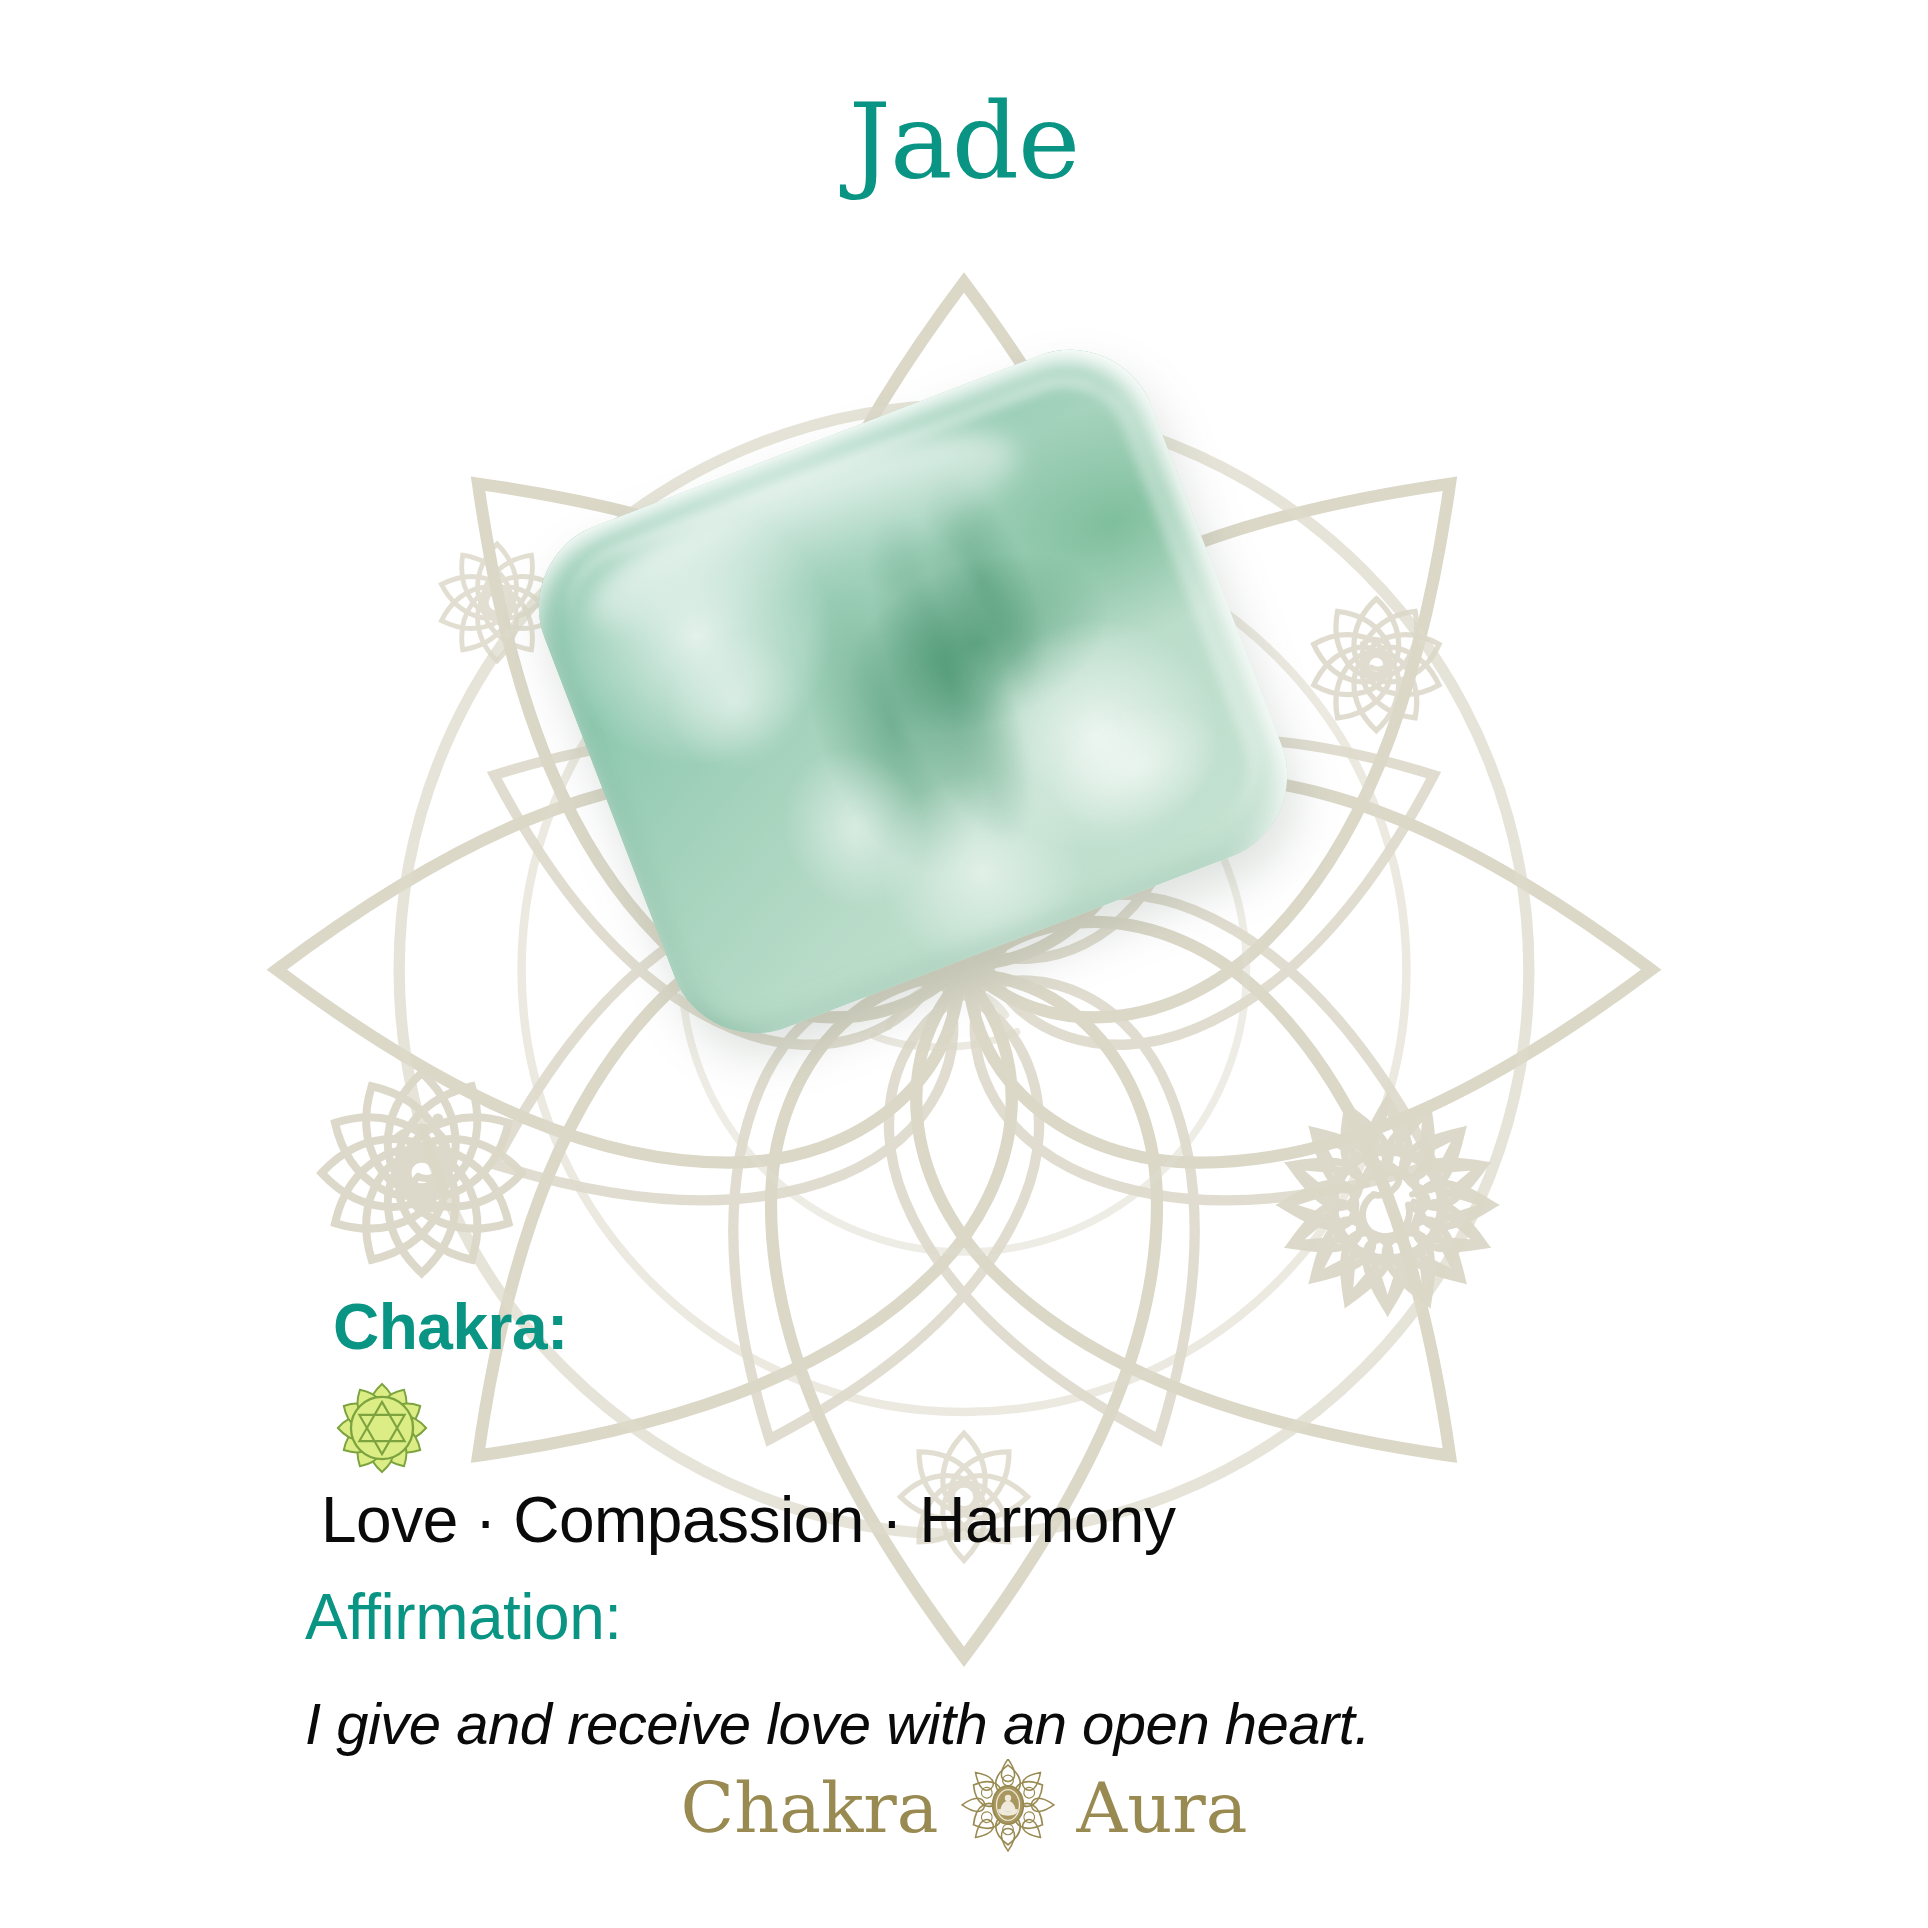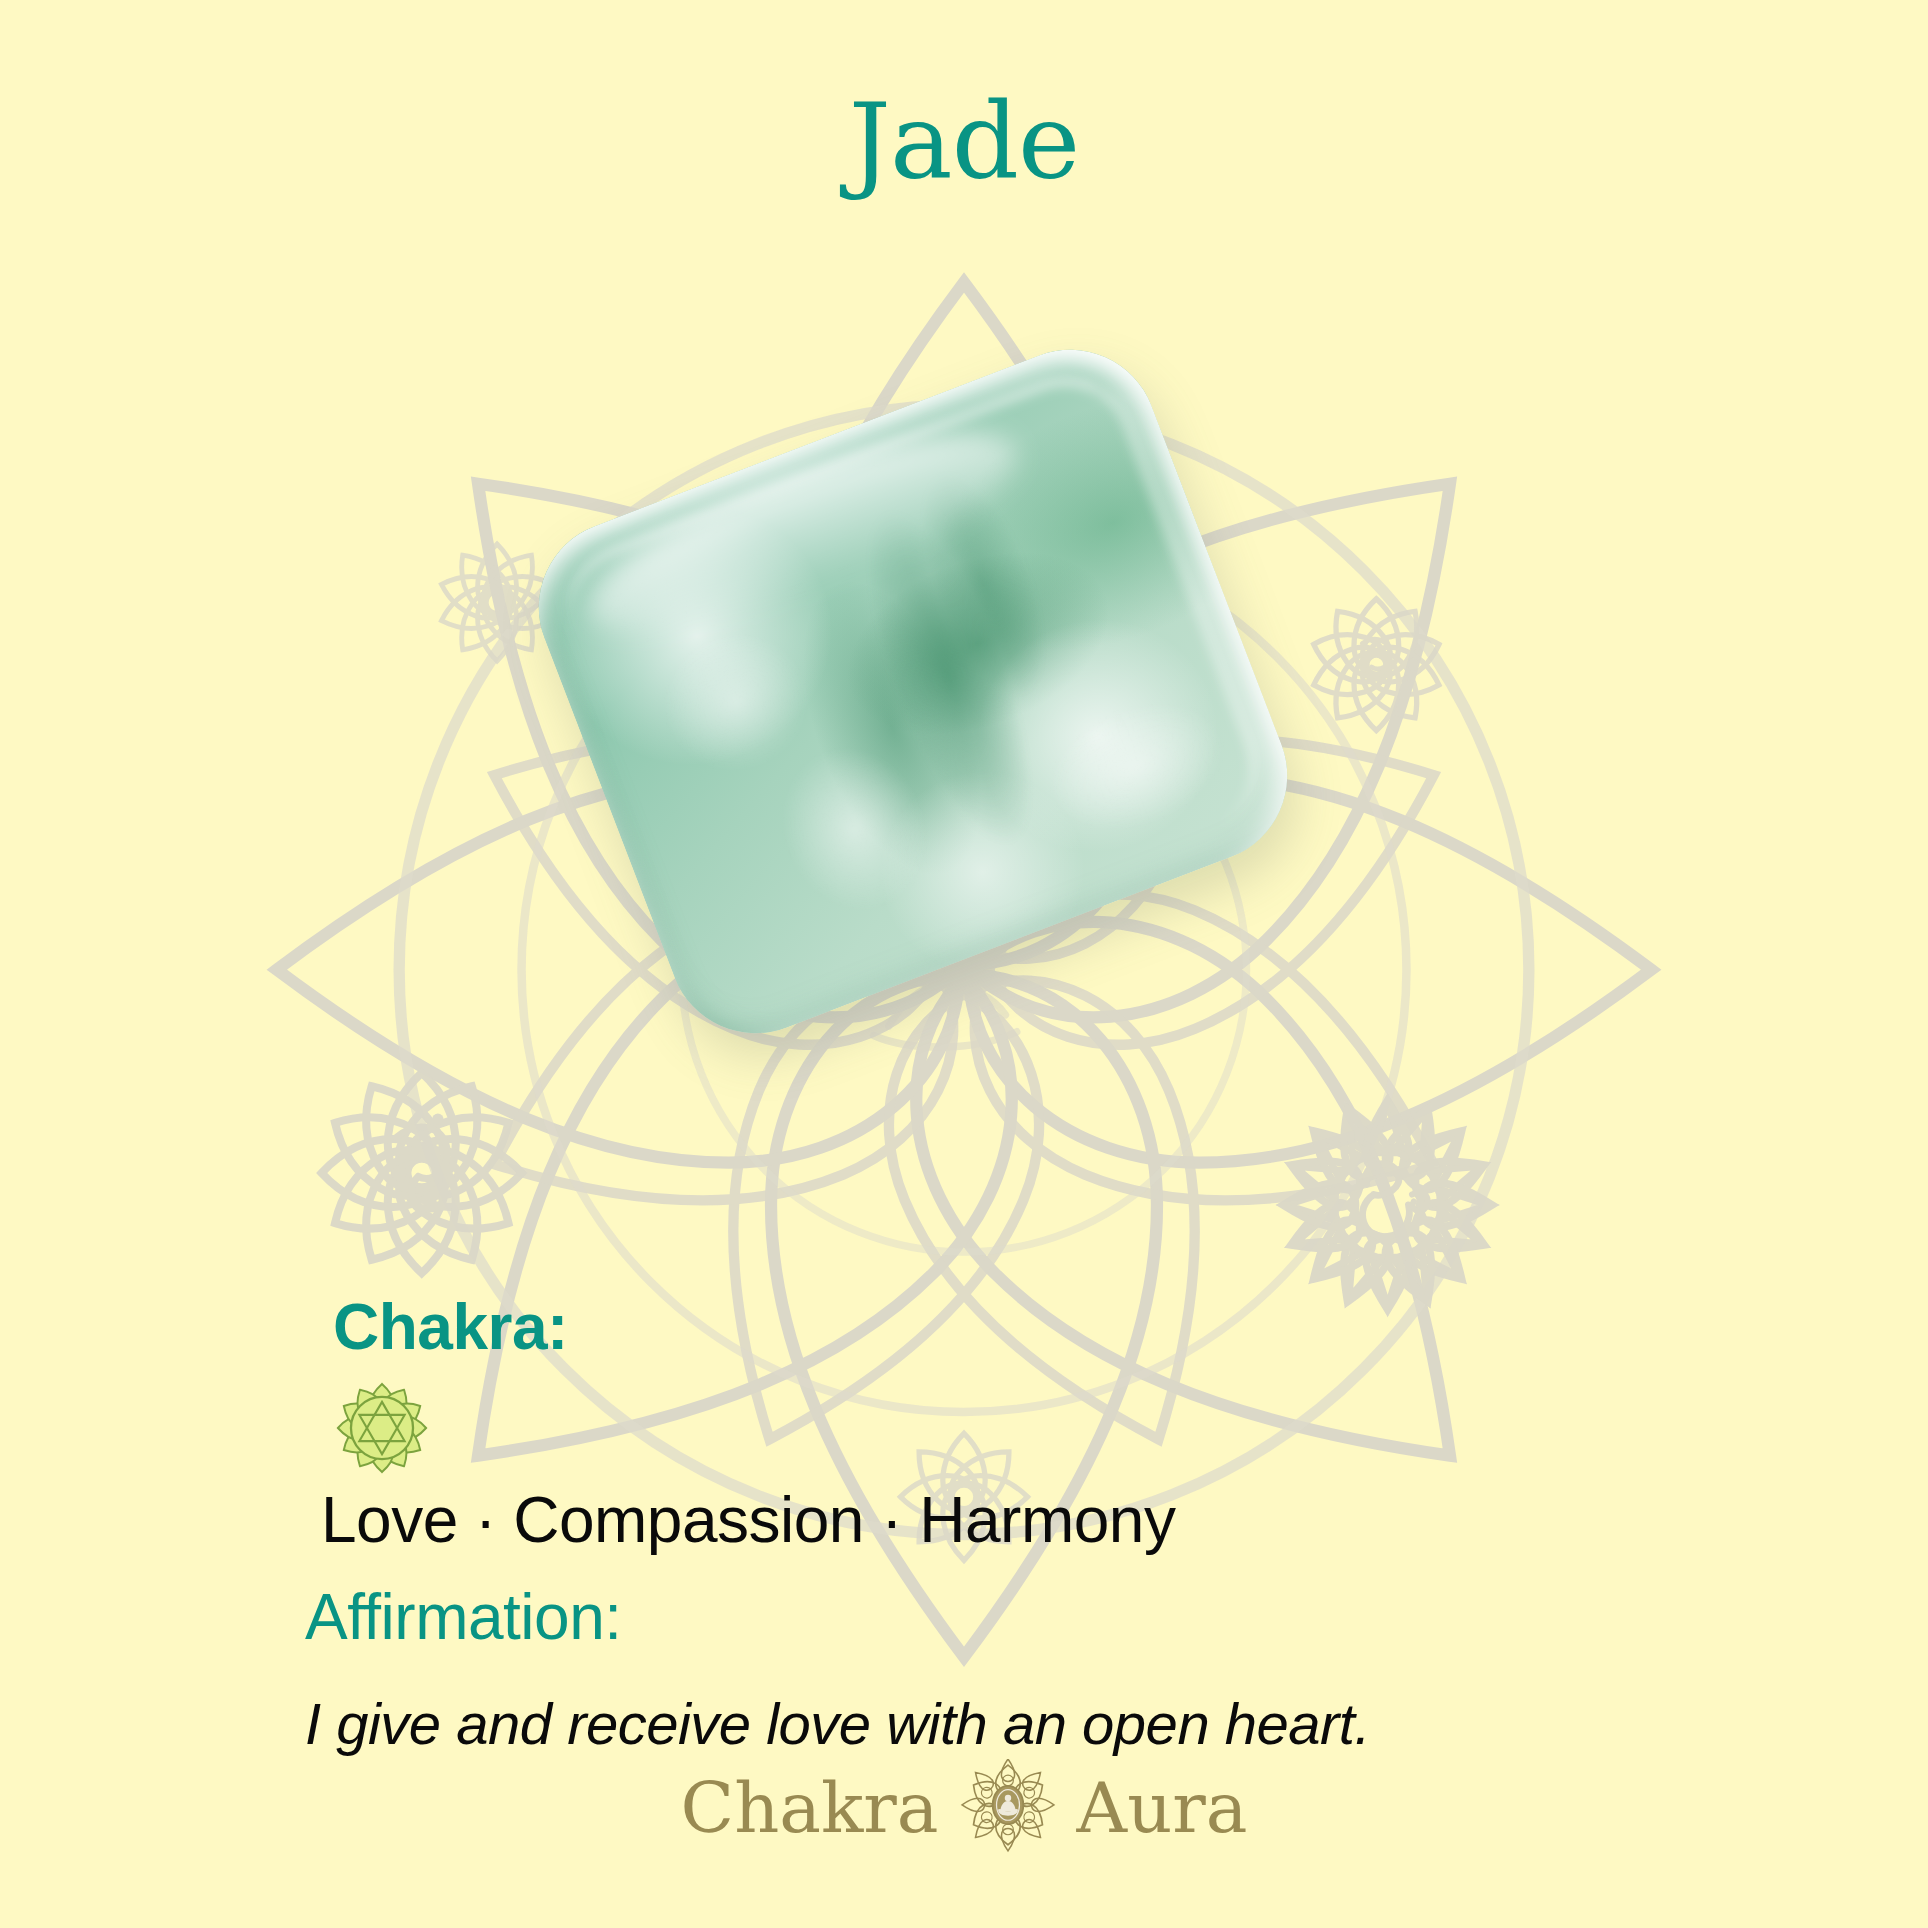--- a/index.html
+++ b/index.html
@@ -4,21 +4,21 @@
 <style>
   html, body {
     margin: 0;
     padding: 0;
     background: #e9e9e1;
   }
   #card {
     position: relative;
     width: 1928px;
     height: 1928px;
-    background: #fef9c3;
+    background: #ffffff;
     overflow: hidden;
     font-family: "Liberation Sans", sans-serif;
   }
 
   
   #watermark {
     position: absolute;
     left: 0; top: 0;
     width: 1928px;
     height: 1928px;

